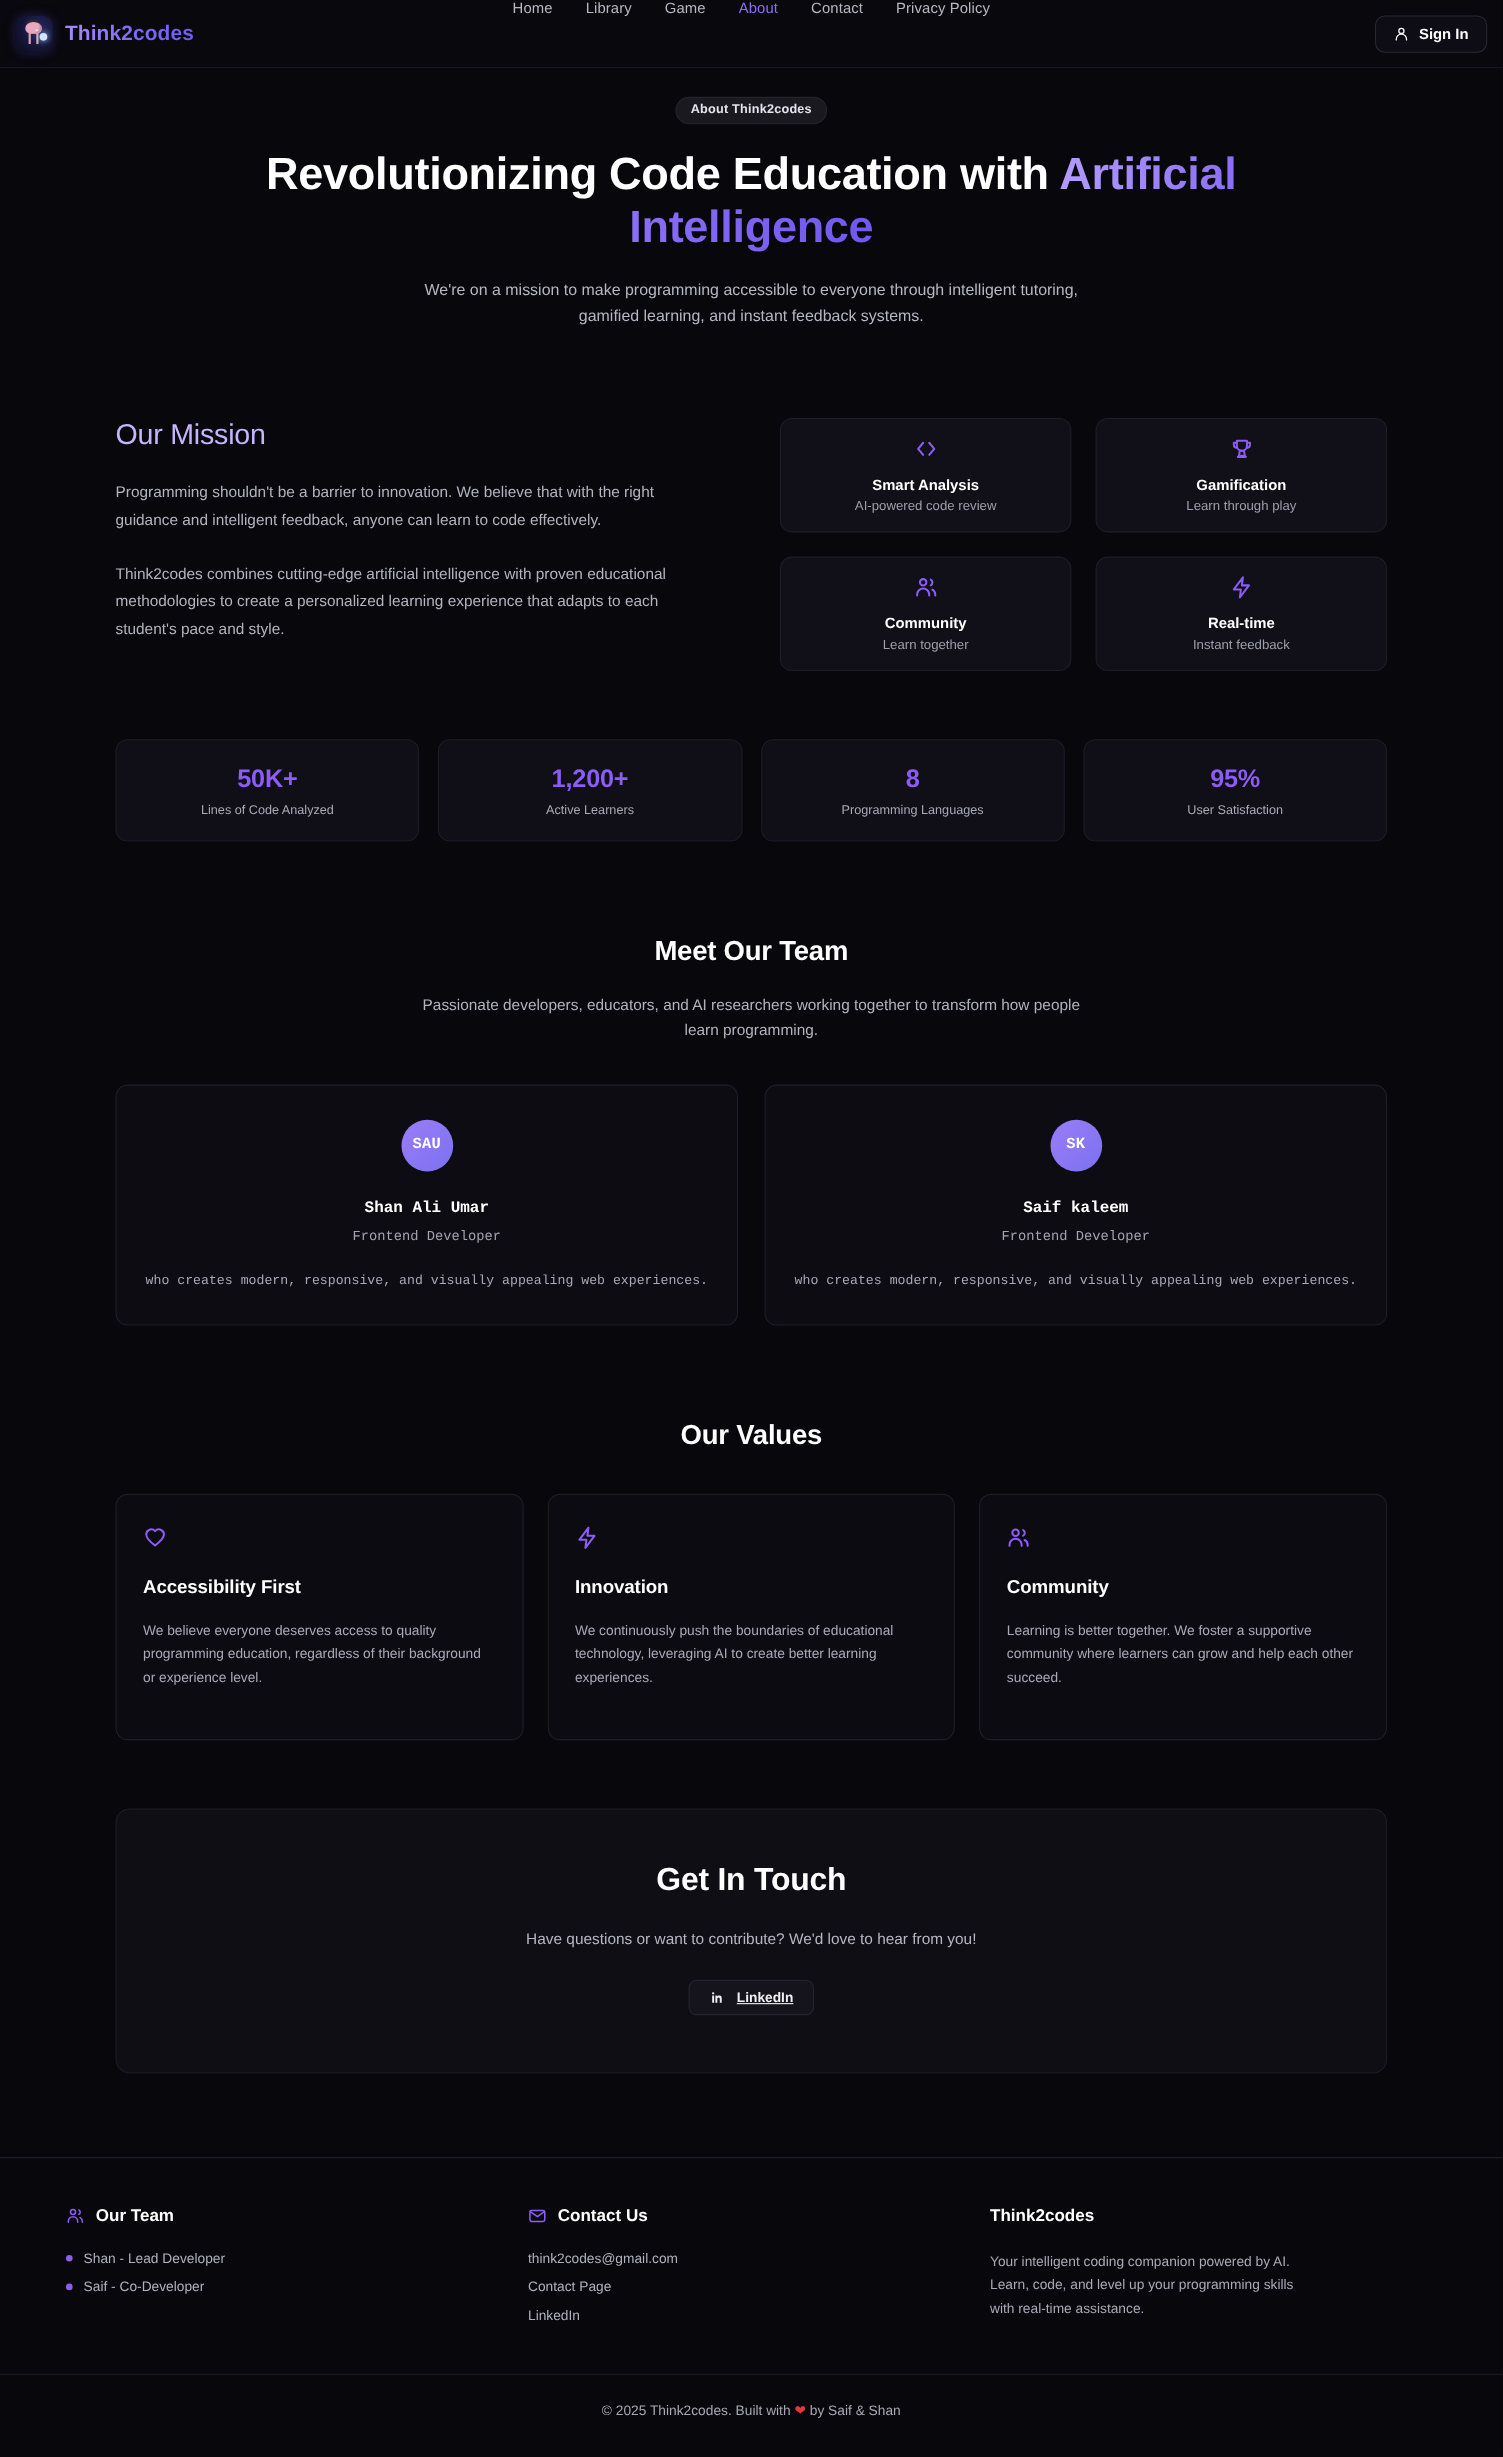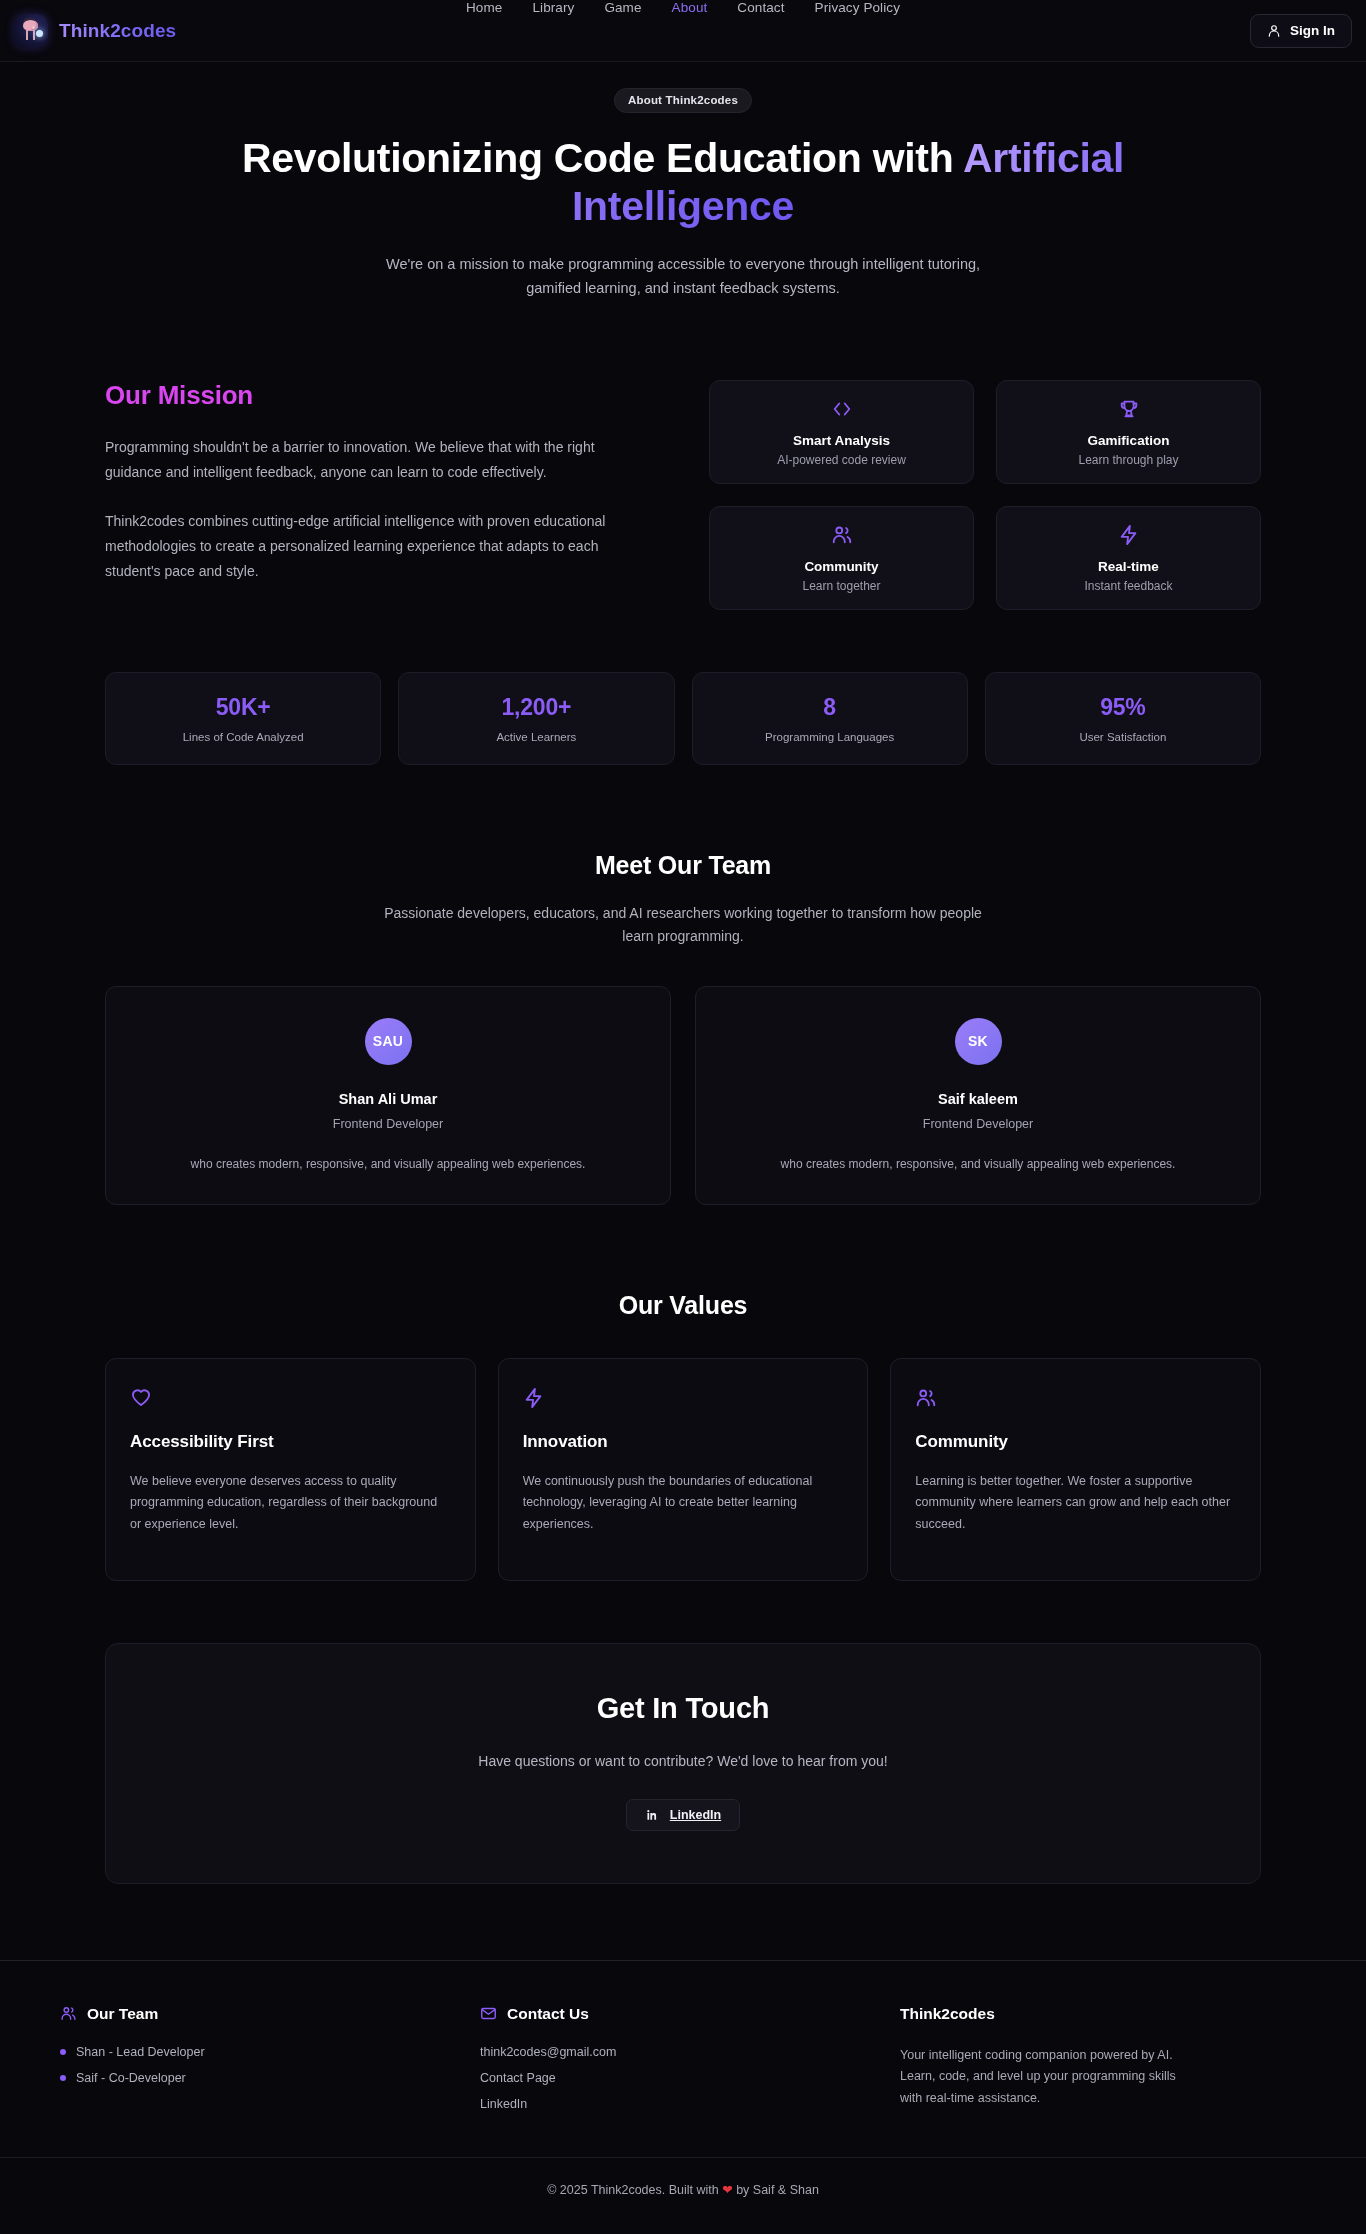--- a/index.html
+++ b/index.html
@@ -90,21 +90,21 @@
   .hero p {
     margin: 22px auto 0; width: 620px;
     font-size: 14.5px; line-height: 1.63; color: #b6b6c4;
   }
 
   
   .wrap { width: 1156px; margin: 0 auto; }
   .mission-row { display: flex; gap: 0; margin-top: 80px; align-items: flex-start; }
   .mission-left { width: 560px; padding-left: 0; }
   .mission-left h2 {
-    font-size: 26px; font-weight: 700; color: #d946ef; letter-spacing: -.2px;
+    font-size: 26px; font-weight: 400; color: #c4b5fd; letter-spacing: -.2px;
   }
   .mission-left p {
     margin-top: 24px; font-size: 14px; line-height: 1.78; color: #b3b3c0; max-width: 540px;
   }
 
   .feat-grid {
     margin-left: auto; width: 552px;
     display: grid; grid-template-columns: 265px 265px; gap: 22px;
   }
   .feat-card {
@@ -133,21 +133,21 @@
   .sec-h {
     margin-top: 86px; text-align: center;
     font-size: 25px; font-weight: 800; color: #fff; letter-spacing: -.2px;
   }
   .sec-p {
     margin: 22px auto 0; width: 600px; text-align: center;
     font-size: 14px; line-height: 1.62; color: #b2b2bf;
   }
 
   
-  .team { margin-top: 38px; display: grid; grid-template-columns: 1fr 1fr; gap: 24px; }
+  .team { margin-top: 38px; display: grid; grid-template-columns: 1fr 1fr; gap: 24px; font-family: Liberation Mono, monospace; }
   .member {
     border-radius: 11px; background: #0e0c13; border: 1px solid #201d2a;
     padding: 31px 26px 30px; text-align: center;
   }
   .avatar {
     width: 47px; height: 47px; border-radius: 50%; margin: 0 auto;
     background: linear-gradient(135deg,#9b7cf8 0%,#7b72f0 100%);
     display: flex; align-items: center; justify-content: center;
     font-size: 14px; font-weight: 700; color: #fff; letter-spacing: .3px;
   }

